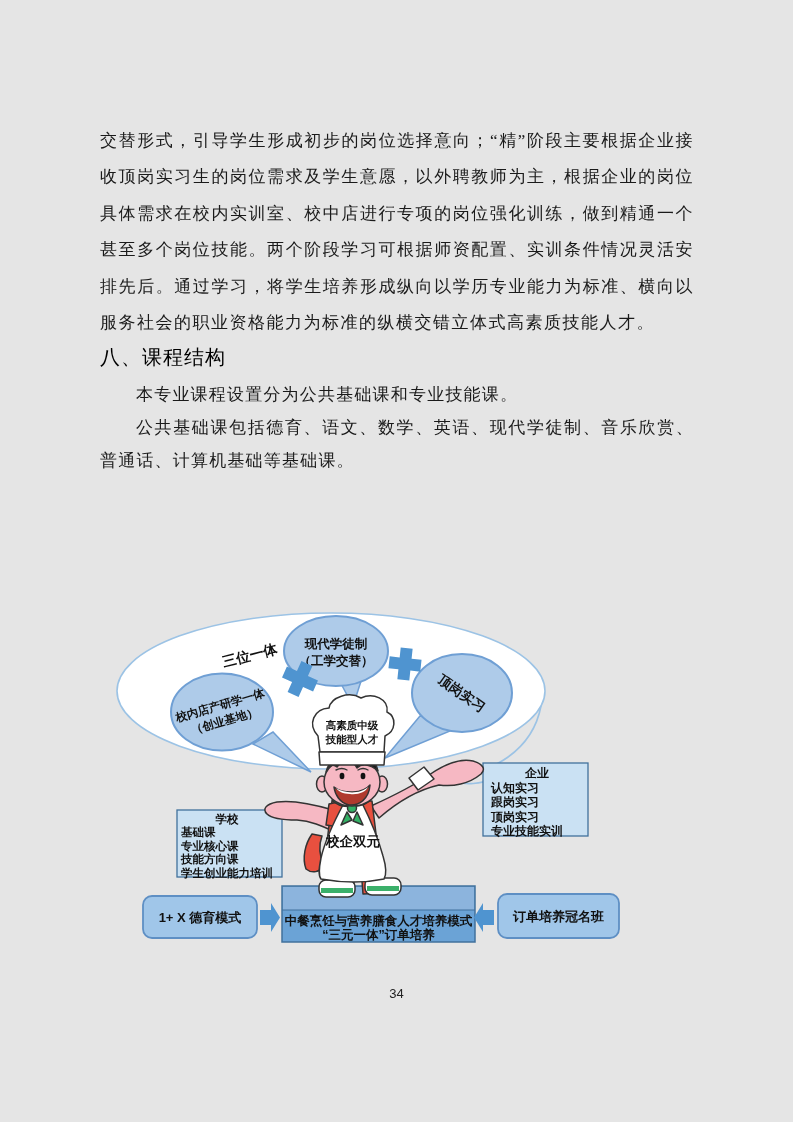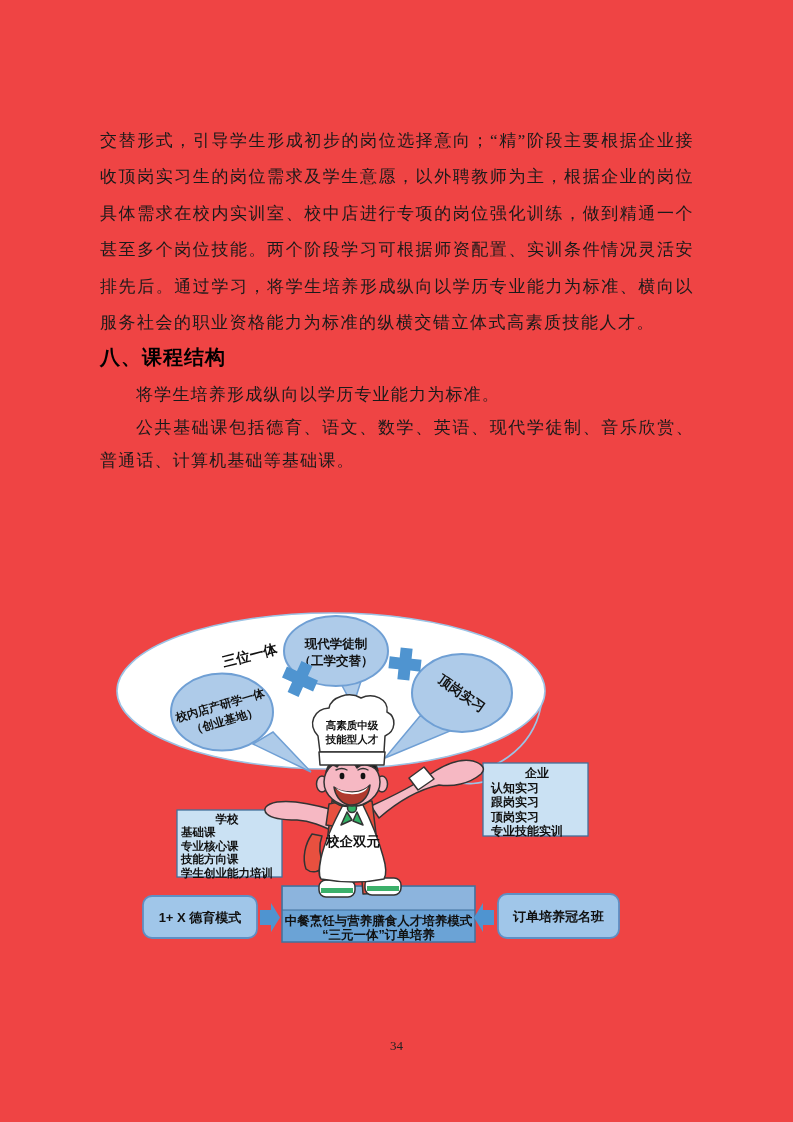--- a/index.html
+++ b/index.html
@@ -1,46 +1,46 @@
 <!DOCTYPE html>
 <html><head>
 <meta charset="utf-8">
 <style>
   html,body { margin:0; padding:0; background:#ffffff; }
   .page {
-    position:relative; width:793px; height:1122px; background:#ef4444;
+    position:relative; width:793px; height:1122px; background:#e5e5e5;
     overflow:hidden; font-family:"Liberation Serif", serif; color:#1a1a1a;
   }
   .text-block { position:absolute; left:100px; top:123px; width:594px; }
   .para { margin:0; font-size:17px; text-align:justify; word-break:break-all; }
   .para-lead { line-height:36.4px; letter-spacing:1.5px; }
   .section-heading {
     margin:4px 0 10px 0; font-family:"Liberation Sans", sans-serif;
-    font-weight:bold; font-size:20px; color:#000; letter-spacing:1px; line-height:1.2;
+    font-weight:normal; font-size:20px; color:#000; letter-spacing:1px; line-height:1.2;
   }
   .para-body { line-height:32.6px; letter-spacing:1.2px; text-indent:36px; }
   .diagram { position:absolute; left:115px; top:598px; width:530px; height:360px; }
   svg text {
     font-family:"Liberation Sans", sans-serif; fill:#111;
     stroke:none; font-weight:bold;
   }
   .page-number {
-    position:absolute; left:0; right:0; top:1038px; text-align:center;
-    font-size:13px; color:#222; font-family:Liberation Serif, serif;
+    position:absolute; left:0; right:0; top:986px; text-align:center;
+    font-size:13px; color:#222; font-family:Liberation Sans, sans-serif;
   }
 </style>
 </head>
 <body>
 
 <div class="page">
 
   <div class="text-block">
     <p class="para para-lead">交替形式，引导学生形成初步的岗位选择意向；“精”阶段主要根据企业接收顶岗实习生的岗位需求及学生意愿，以外聘教师为主，根据企业的岗位具体需求在校内实训室、校中店进行专项的岗位强化训练，做到精通一个甚至多个岗位技能。两个阶段学习可根据师资配置、实训条件情况灵活安排先后。通过学习，将学生培养形成纵向以学历专业能力为标准、横向以服务社会的职业资格能力为标准的纵横交错立体式高素质技能人才。</p>
     <h2 class="section-heading">八、课程结构</h2>
-    <p class="para para-body">将学生培养形成纵向以学历专业能力为标准。</p>
+    <p class="para para-body">本专业课程设置分为公共基础课和专业技能课。</p>
     <p class="para para-body">公共基础课包括德育、语文、数学、英语、现代学徒制、音乐欣赏、普通话、计算机基础等基础课。</p>
   </div>
 
   <div class="diagram">
     <svg viewBox="0 0 530 360" width="530" height="360" xmlns="http://www.w3.org/2000/svg">
 
       <ellipse cx="216" cy="93" rx="214" ry="78" fill="#ffffff" stroke-width="1.6" stroke="#9cc3e5"></ellipse>
       <path d="M 426,108 C 418,150 378,180 328,176 C 340,190 374,190 395,168" fill="none" stroke-width="1.6" stroke="#9cc3e5"></path>
 
       <text x="136" y="62" transform="rotate(-14 136 62)" text-anchor="middle" font-size="14">三位一体</text>

